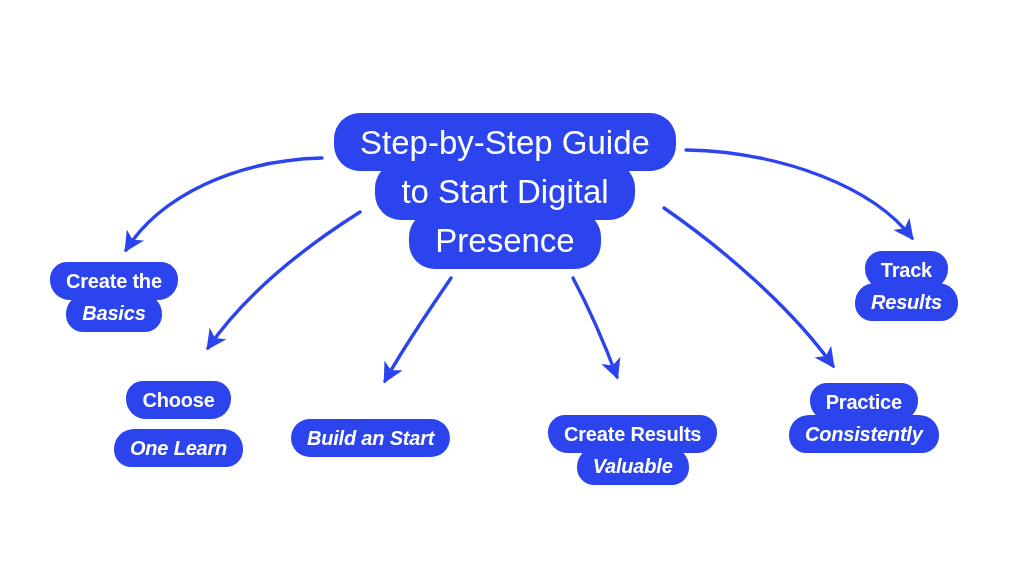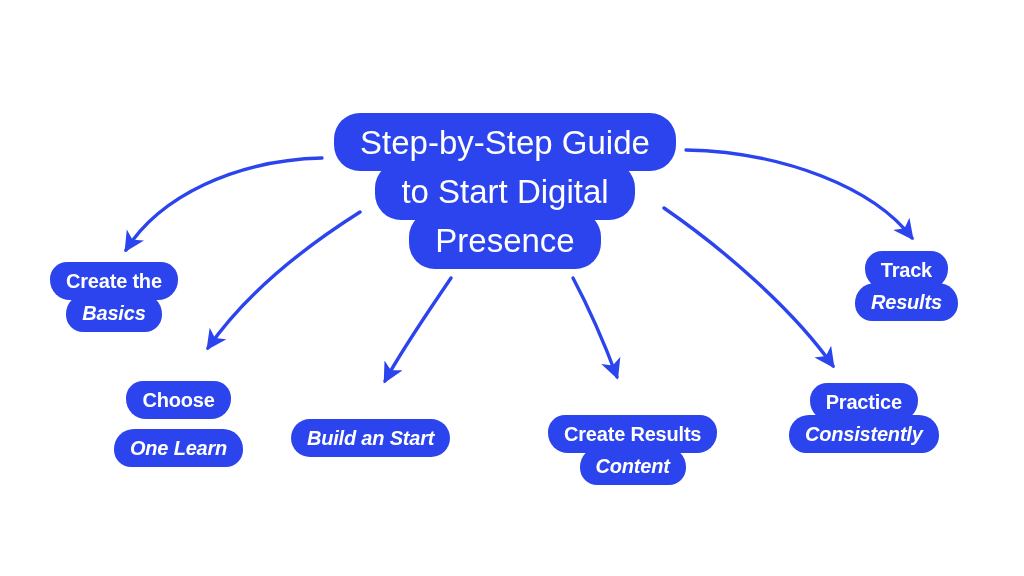--- a/index.html
+++ b/index.html
@@ -118,21 +118,21 @@
     <div class="line">Choose</div>
     <div class="line">One Learn</div>
   </div>
 
   <div class="node leaf" style="left:291px; top:419px;">
     <div class="line">Build an Start</div>
   </div>
 
   <div class="node leaf" style="left:548px; top:415px;">
     <div class="line">Create Results</div>
-    <div class="line">Content</div>
+    <div class="line">Valuable</div>
   </div>
 
   <div class="node leaf" style="left:855px; top:251px;">
     <div class="line">Track</div>
     <div class="line">Results</div>
   </div>
 
   <div class="node leaf" style="left:789px; top:383px;">
     <div class="line">Practice</div>
     <div class="line">Consistently</div>

